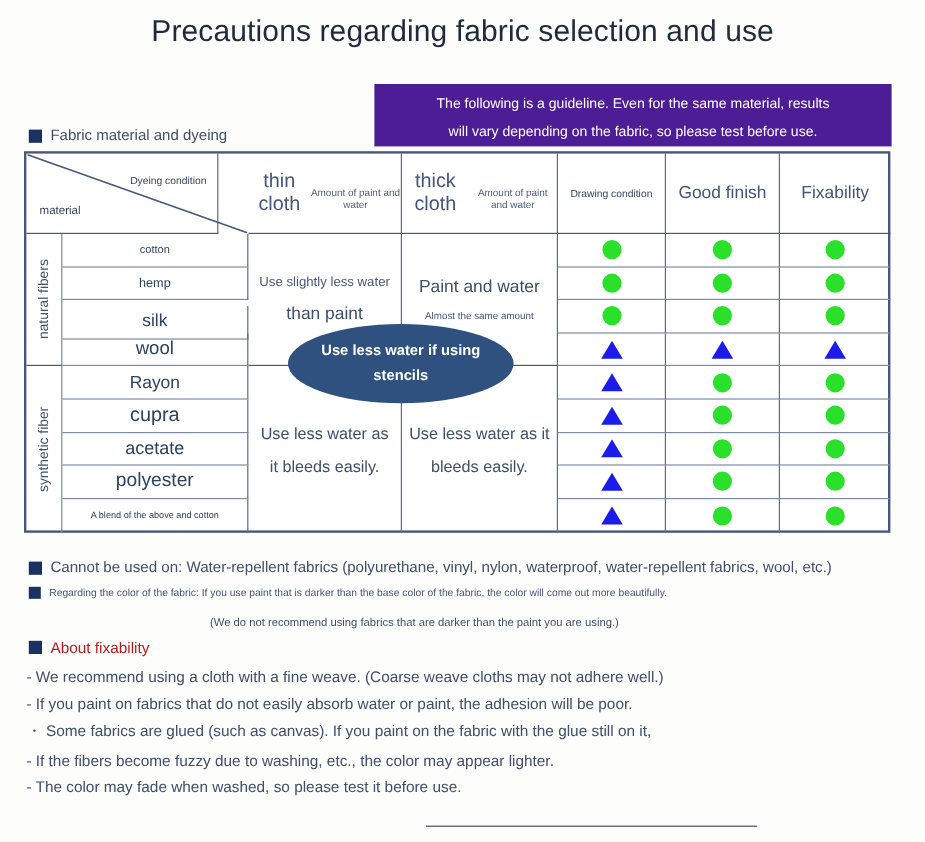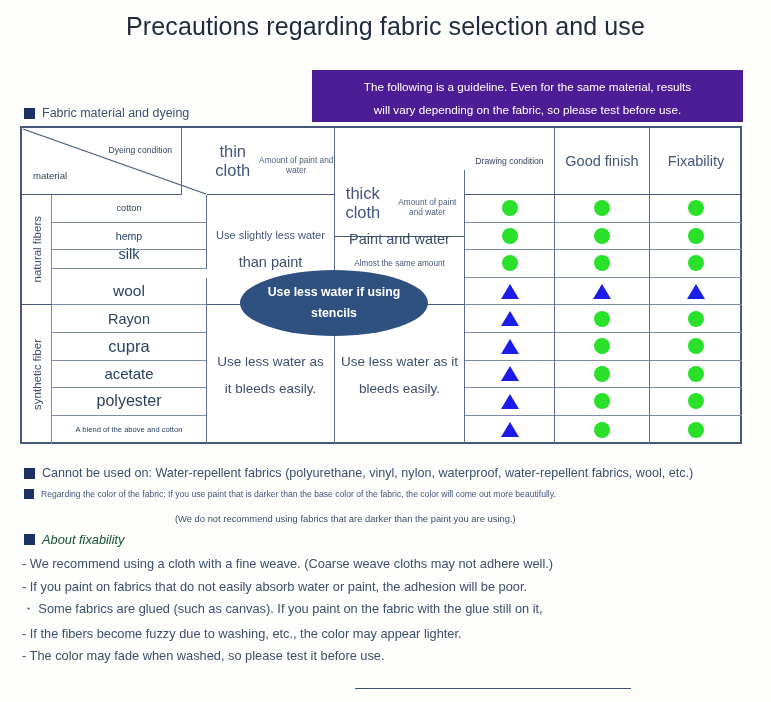--- a/index.html
+++ b/index.html
@@ -197,21 +197,21 @@
   .note-b {
     position: absolute; left: 24px; top: 489px;
     font-size: 8.6px; color: #45567a;
   }
   .note-c {
     position: absolute; left: 175px; top: 513px;
     font-size: 9.4px; color: #3d4f6b;
   }
   .fix-label {
     position: absolute; left: 24px; top: 532px;
-    font-size: 12.8px; color: #14532d; font-style: italic;
+    font-size: 12.8px; color: #b91c1c;
   }
   .fix-list {
     position: absolute; left: 22px; top: 556px;
     width: 730px;
     font-size: 12.8px;
     color: #3d4f6b;
   }
   .fix-list div { margin-bottom: 7.5px; white-space: nowrap; }
   .fix-indent { padding-left: 16px; }
   .underline-deco {
@@ -244,21 +244,21 @@
     </svg>
     <div class="dye">Dyeing condition</div>
     <div class="mat">material</div>
   </div>
 
   <div class="cell hdr" style="left:185px;width:128px;">
     <div class="hdr-main">thin cloth</div>
     <div class="hdr-sub">Amount of paint and water</div>
   </div>
 
-  <div class="cell hdr" style="left:313px;width:130px;margin-top:42px;">
+  <div class="cell hdr" style="left:313px;width:130px;">
     <div class="hdr-main">thick cloth</div>
     <div class="hdr-sub">Amount of paint and water</div>
   </div>
 
   <div class="cell hdr" style="left:443px;width:90px;">
     <div class="hdr-sm">Drawing condition</div>
   </div>
 
   <div class="cell hdr" style="left:533px;width:95px;">
     <div class="hdr-md">Good finish</div>
@@ -274,21 +274,21 @@
   <div class="vcat no-bb" style="top:177px;height:139px;border-bottom:none;">
     <span>synthetic fiber</span>
   </div>
 
   <div class="mcell" style="top:67px;height:27.6px;">
     <span style="font-size:9.2px;">cotton</span>
   </div>
   <div class="mcell" style="top:94.6px;height:27.6px;">
     <span style="font-size:10.6px;">hemp</span>
   </div>
-  <div class="mcell" style="top:113px;height:27.6px;">
+  <div class="mcell" style="top:127px;height:27.6px;">
     <span style="font-size:14.5px;">silk</span>
   </div>
   <div class="mcell thick-b" style="top:149.8px;height:27.6px;">
     <span style="font-size:15.5px;">wool</span>
   </div>
   <div class="mcell" style="top:205px;height:27.6px;">
     <span style="font-size:16.5px;">cupra</span>
   </div>
   <div class="mcell" style="top:177.4px;height:27.6px;">
     <span style="font-size:14.5px;">Rayon</span>

